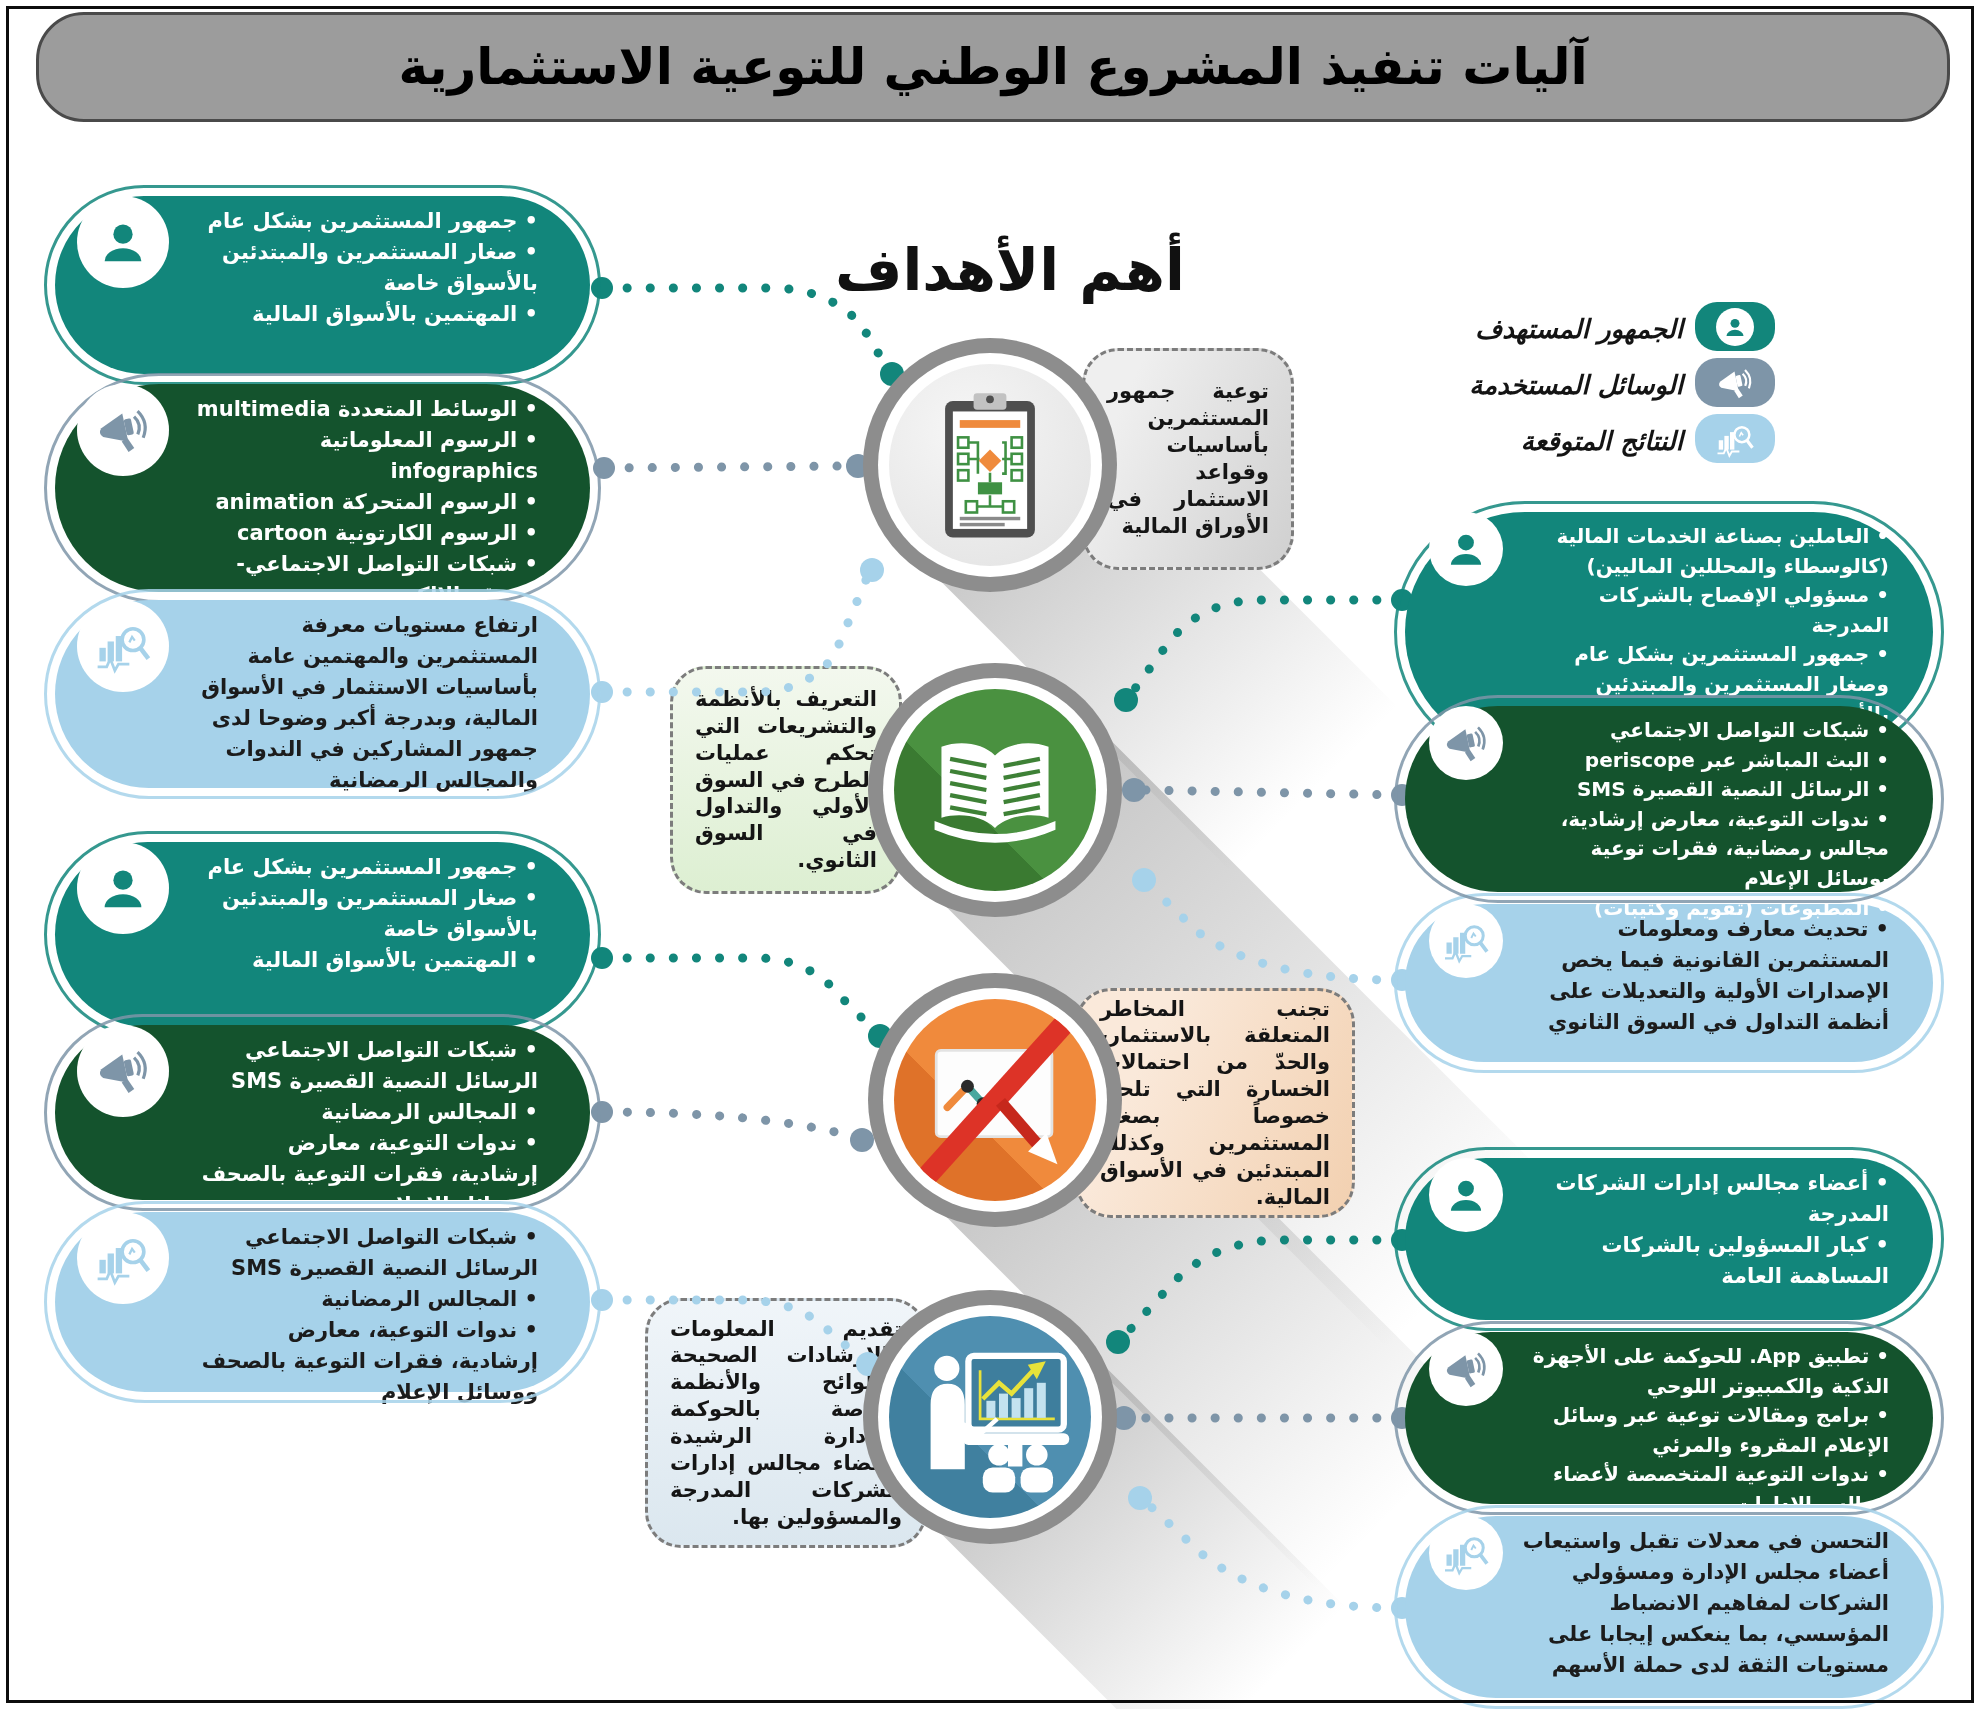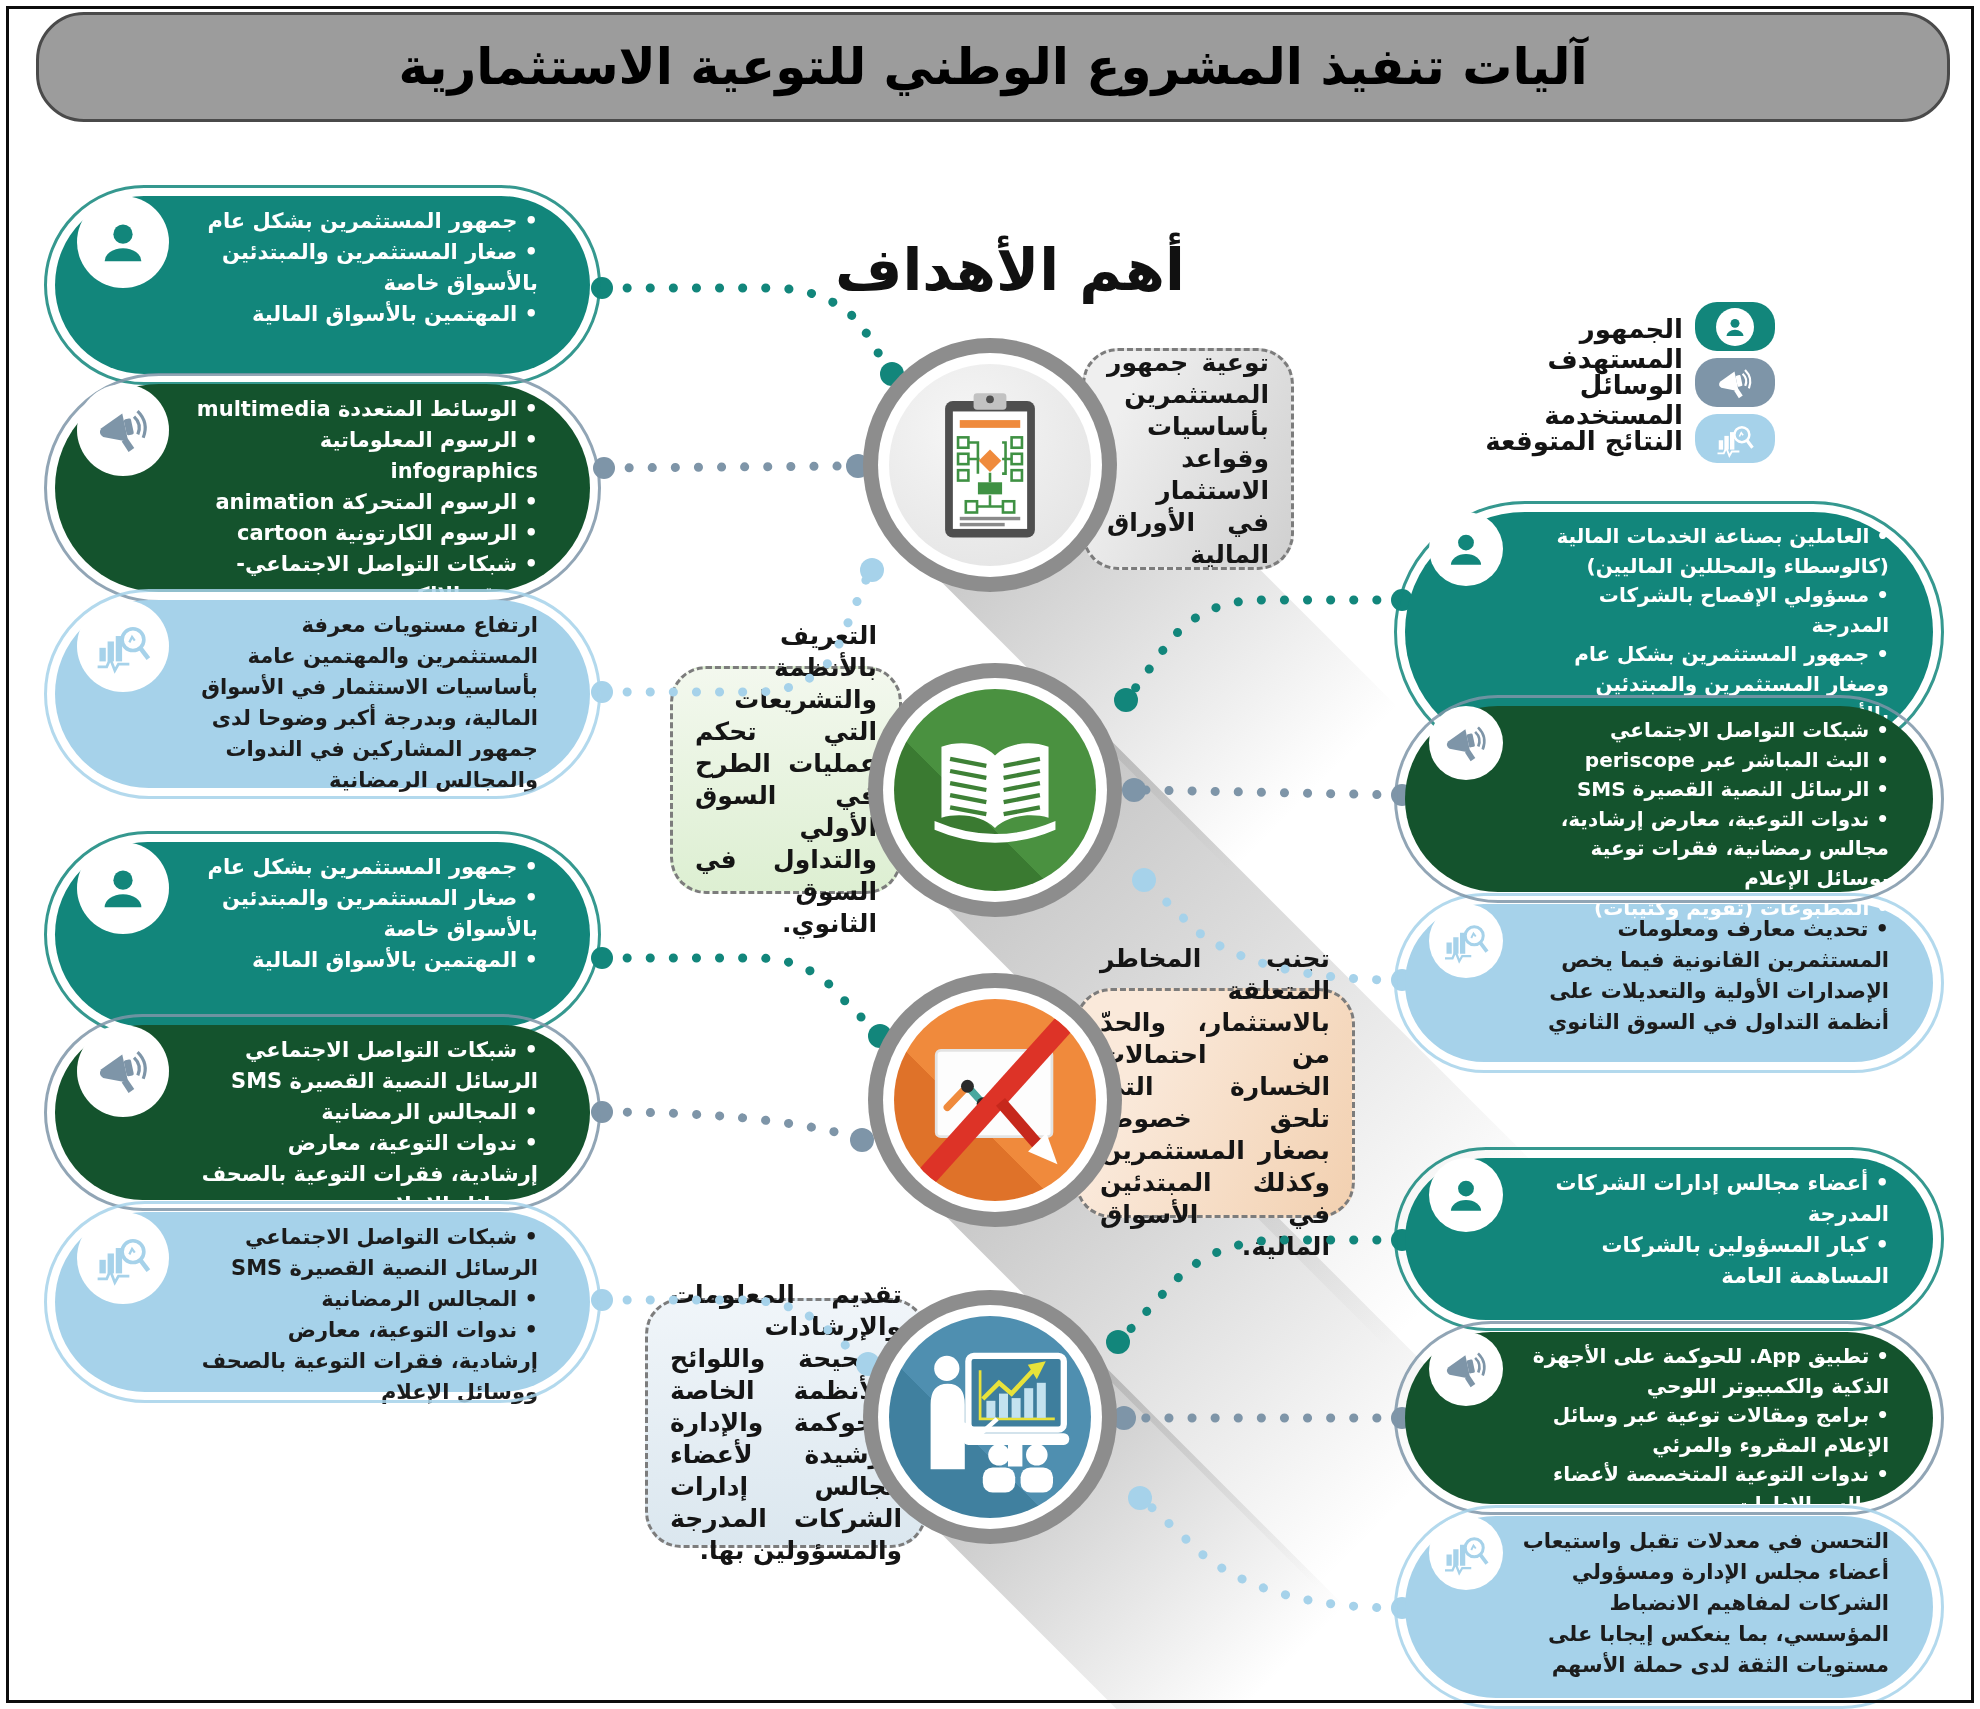--- a/index.html
+++ b/index.html
@@ -10,31 +10,31 @@
   .frame{position:absolute;inset:6px;border:3px solid #0d0d0d;pointer-events:none;z-index:40;}
   
   .banner{
     position:absolute;left:36px;top:12px;width:1908px;height:104px;background:#9c9c9c;
     border:3px solid #4a4a4a;border-radius:48px;display:flex;align-items:center;justify-content:center;z-index:30;
   }
   .banner h1{margin:4px;color:#000000;font-size:50px;letter-spacing:1px;}
   
   .heading{position:absolute;left:830px;top:236px;width:360px;text-align:center;font-size:58px;color:#111;z-index:30;}
   
-  .legend-label{position:absolute;width:245px;left:1438px;text-align:right;font-size:26px;color:#141414;z-index:30;}
+  .legend-label{position:absolute;width:245px;left:1438px;text-align:right;font-size:26px;color:#141414;z-index:30;font-style:italic;}
   .legend-pill{position:absolute;left:1695px;width:80px;height:49px;border-radius:22px;display:flex;align-items:center;justify-content:center;z-index:30;}
   .legend-pill .wc{width:38px;height:38px;border-radius:50%;background:#fff;display:flex;align-items:center;justify-content:center;}
   .legend-pill svg{display:block;}
   
   .lshadow{position:absolute;height:234px;transform:rotate(45deg);transform-origin:0 117px;
     background:linear-gradient(to right,rgba(105,105,105,.40),rgba(120,120,120,0) 82%);z-index:1;}
   
   .ocard{position:absolute;border:3px dashed #7c7c7c;border-radius:36px;z-index:2;
     direction:rtl;text-align:justify;text-align-last:right;color:#151515;
-    display:flex;align-items:center;padding:14px 22px;box-sizing:border-box;font-size:25px;line-height:1.28;}
+    display:flex;align-items:center;padding:14px 22px;box-sizing:border-box;font-size:21px;line-height:1.28;}
   .ocard.o1{background:linear-gradient(115deg,#efefef 20%,#d0d0d0);}
   .ocard.o2{background:linear-gradient(180deg,#f3f8ee,#ddefd2);}
   .ocard.o3{background:linear-gradient(115deg,#fae9da 25%,#f2d0b0);}
   .ocard.o4{background:linear-gradient(180deg,#f0f5f9,#dbe7ef);}
   
   .ring{position:absolute;width:254px;height:254px;border-radius:50%;background:#8d8d8d;z-index:4;}
   .ring::before{content:"";position:absolute;inset:15px;border-radius:50%;background:#fff;}
   .face{position:absolute;inset:26px;border-radius:50%;overflow:hidden;display:flex;align-items:center;justify-content:center;}
   .face.f1{background:radial-gradient(circle at 38% 32%,#f6f6f6,#e1e1e1);}
   .face.f2{background:linear-gradient(45deg,#3a7a31 40%,#4a9140 40%);}

